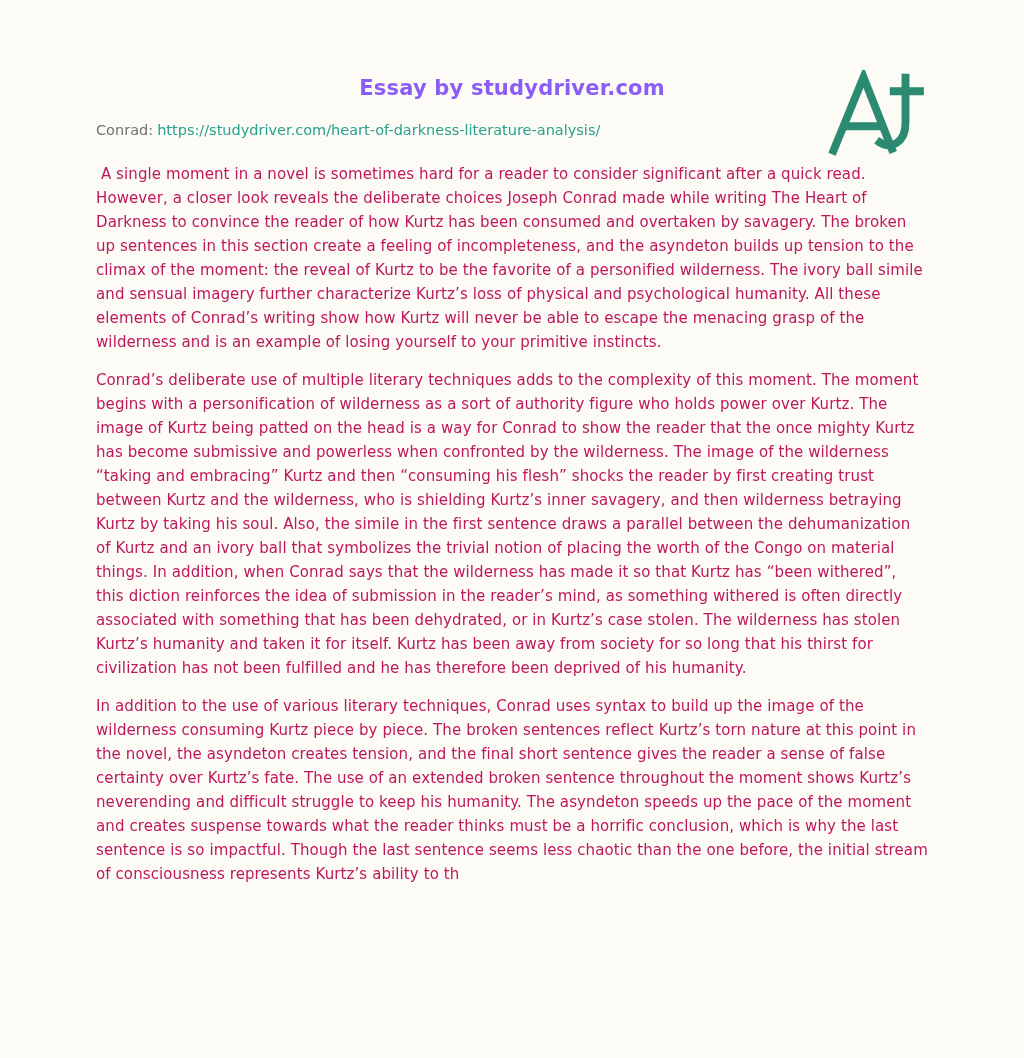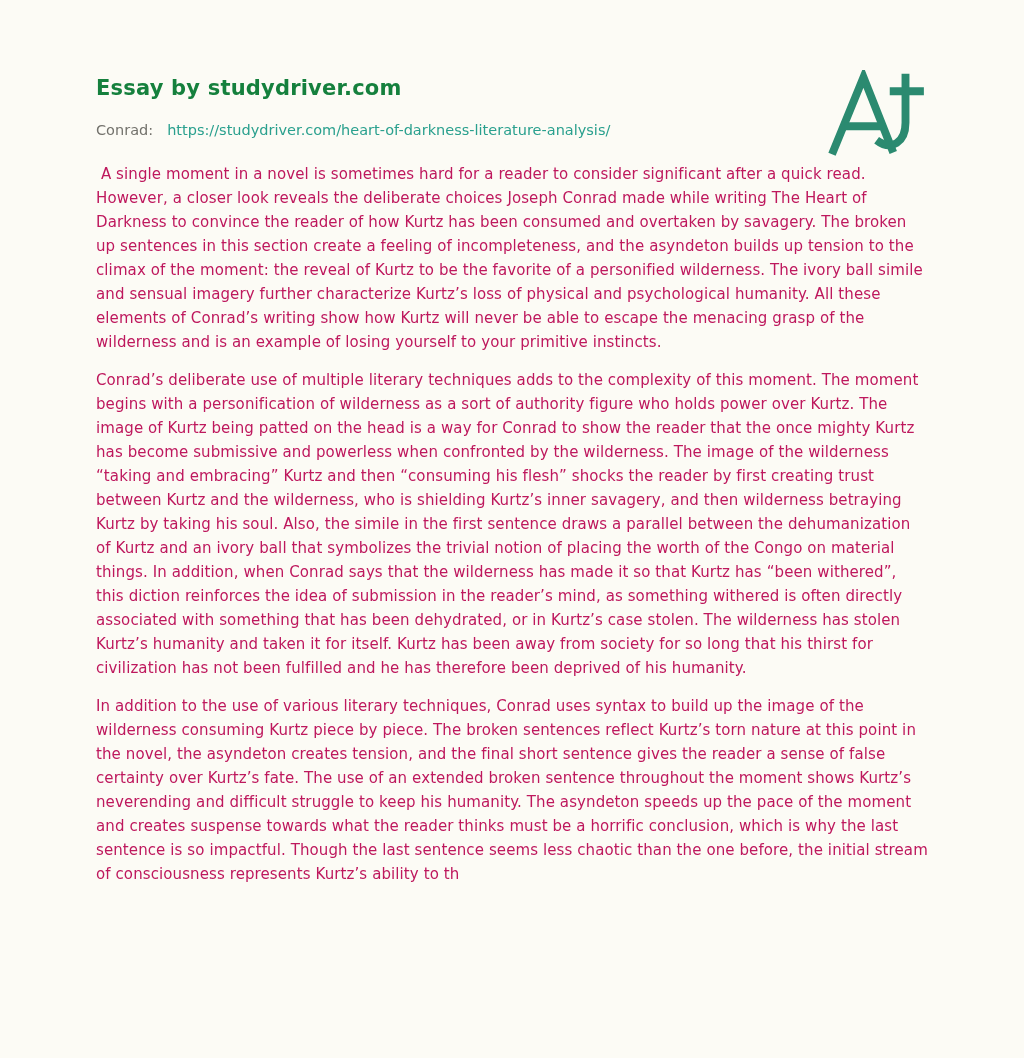--- a/index.html
+++ b/index.html
@@ -12,32 +12,33 @@
   .page {
     width: 1024px;
     height: 1058px;
     padding: 76px 96px 0 96px;
     position: relative;
   }
   .header { position: relative; }
   .byline {
     font-size: 21px;
     font-weight: bold;
-    color: #15803d;
+    color: #8b5cf6;
     letter-spacing: 0.2px;
+    text-align: center;
   }
   .source-line {
     margin-top: 22px;
     font-size: 14.5px;
     color: #73726c;
   }
   .source-url {
     color: #2aa08e;
     text-decoration: none;
-    margin-left: 14px;
+    margin-left: 4px;
     text-align: right;
   }
   .logo {
     position: absolute;
     top: -6px;
     right: -2px;
     width: 105px;
     height: 88px;
   }
   .title {

